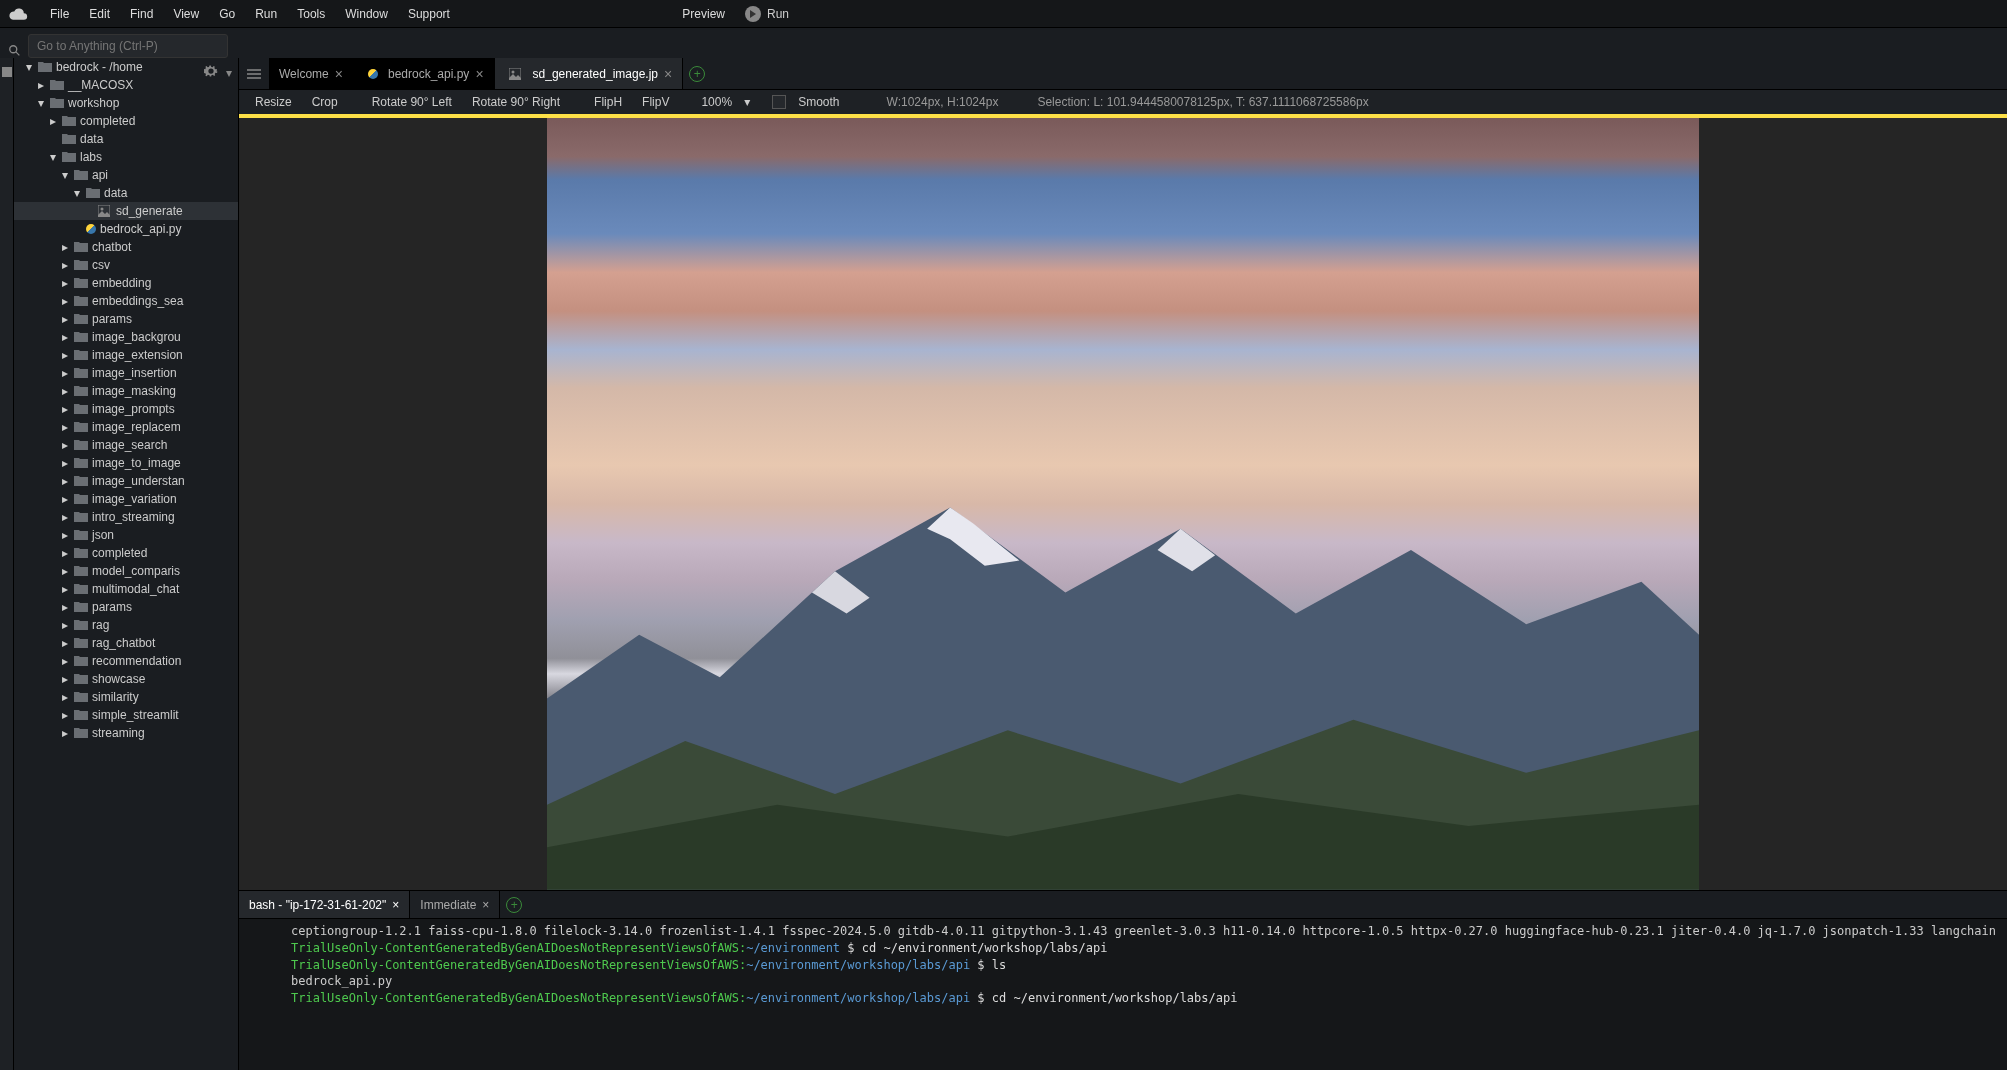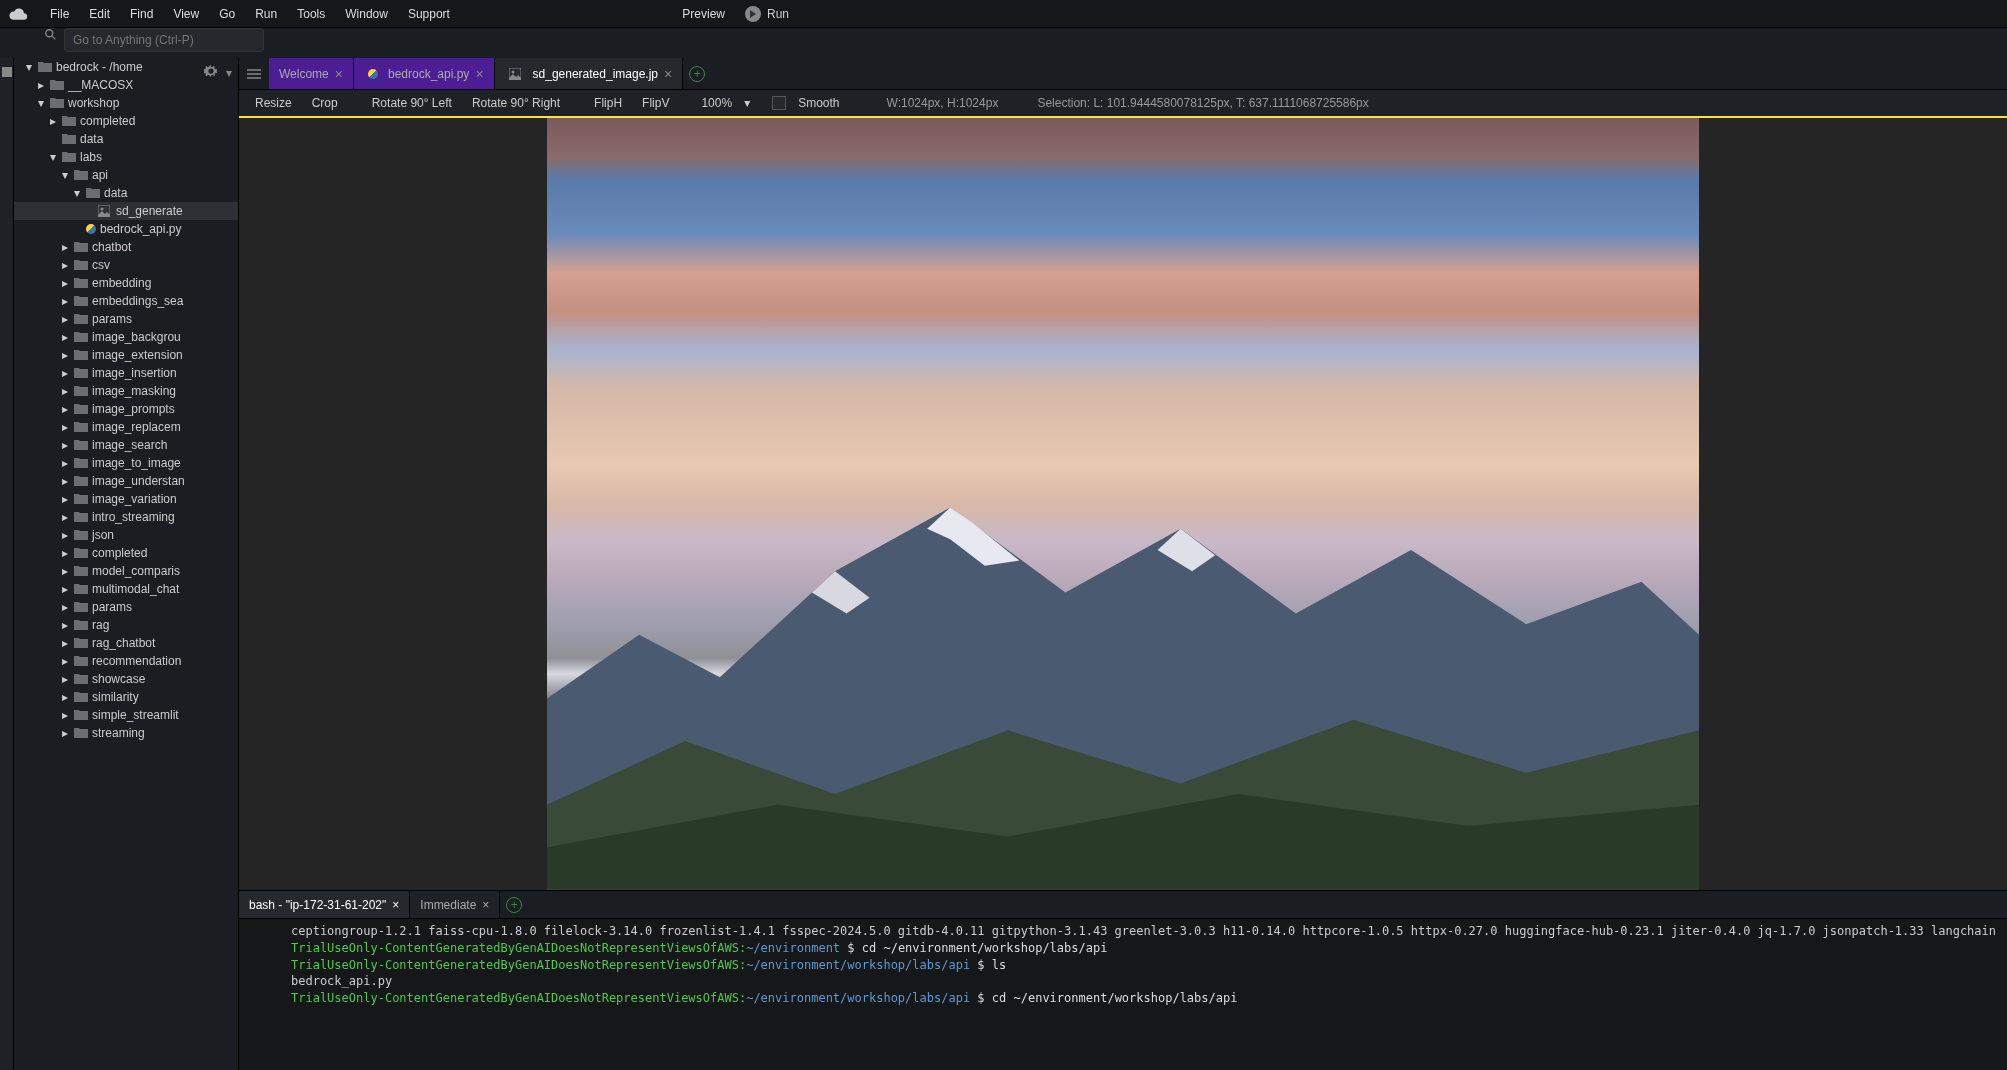--- a/index.html
+++ b/index.html
@@ -24,23 +24,22 @@
 .menubar .menu-item { padding: 4px 10px; cursor: pointer; color: #ddd; }
 .menubar .spacer { flex: 1; }
 .menubar .run-btn { display: flex; align-items: center; gap: 6px; padding: 4px 10px; }
 .run-circle { width: 16px; height: 16px; border-radius: 50%; background: #888; display:flex; align-items:center; justify-content:center; }
 .run-circle svg { margin-left:1px; }
 
 .topbar {
   height: 30px;
   background: #1a1d21;
   display: flex;
-  align-items: flex-start;
+  align-items: flex-end;
   padding-left: 8px;
-  margin-left: 36px;
 }
 .search-icon { width: 14px; height: 14px; margin-right: 6px; }
 .goto {
   background: #25282c;
   border: 1px solid #333;
   color: #888;
   padding: 4px 8px;
   width: 200px;
   font-size: 12px;
   border-radius: 3px;
@@ -102,39 +101,39 @@
   display: flex;
   align-items: stretch;
   border-bottom: 1px solid #000;
 }
 .tab-menu { width: 30px; display:flex; align-items:center; justify-content:center; }
 .tab {
   display: flex;
   align-items: center;
   padding: 0 10px;
   gap: 6px;
-  background: #4c1d95;
+  background: #000000;
   border-right: 1px solid #000;
   color: #aaa;
   cursor: pointer;
   font-size: 12px;
 }
 .tab.active { background: #25282c; color: #fff; }
 .tab .close { color: #888; font-size: 14px; }
 .tab-add { width: 28px; display:flex; align-items:center; justify-content:center; }
 .circle-plus { width:16px; height:16px; border:1px solid #3a8a3a; border-radius:50%; display:flex; align-items:center; justify-content:center; color:#3a8a3a; font-size:12px; line-height:1;}
 
 .toolbar {
   height: 28px;
   background: #1e2125;
   display: flex;
   align-items: center;
   padding: 0 8px;
   gap: 4px;
-  border-bottom: 2px solid #fde047;
+  border-bottom: 4px solid #fde047;
   font-size: 12px;
   color: #ccc;
 }
 .tool-btn { padding: 4px 8px; cursor: pointer; }
 .tool-sep { width: 10px; }
 .zoom-box { display:flex; align-items:center; gap:2px; }
 .zoom-val { padding: 2px 6px; }
 .zoom-dd { padding: 2px 4px; }
 .smooth-check { width:14px; height:14px; border:1px solid #555; background:#25282c; }
 .info-text { color: #999; margin-left: 35px; }

